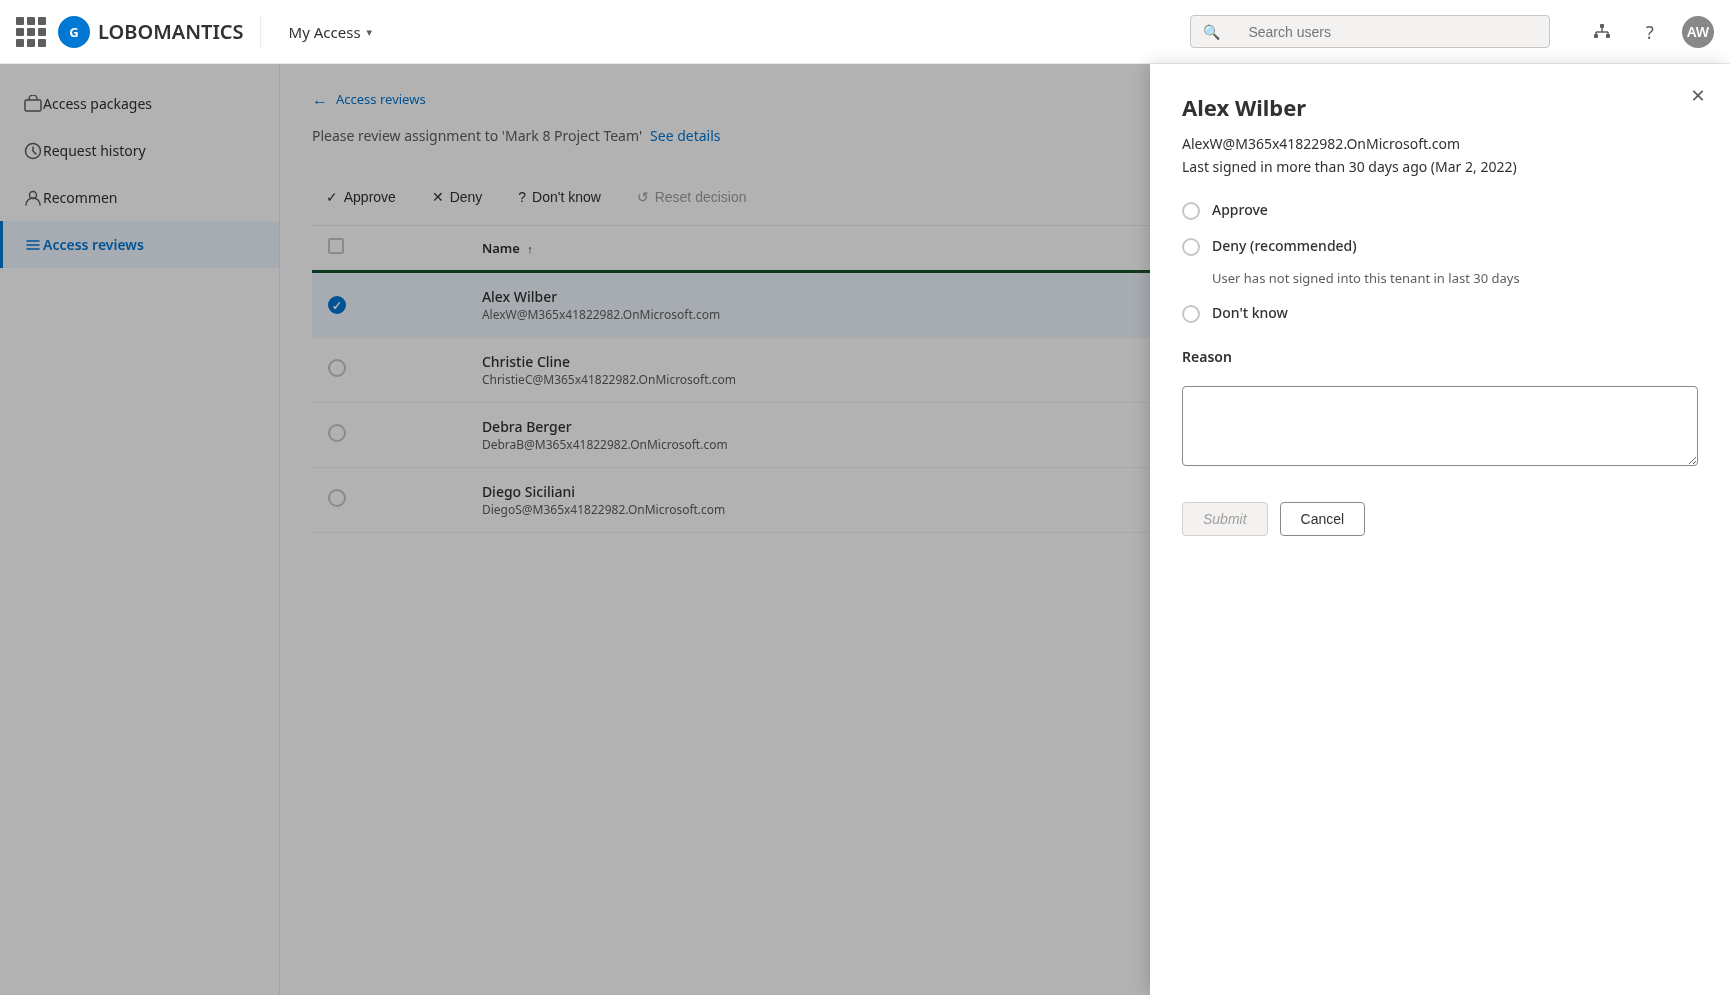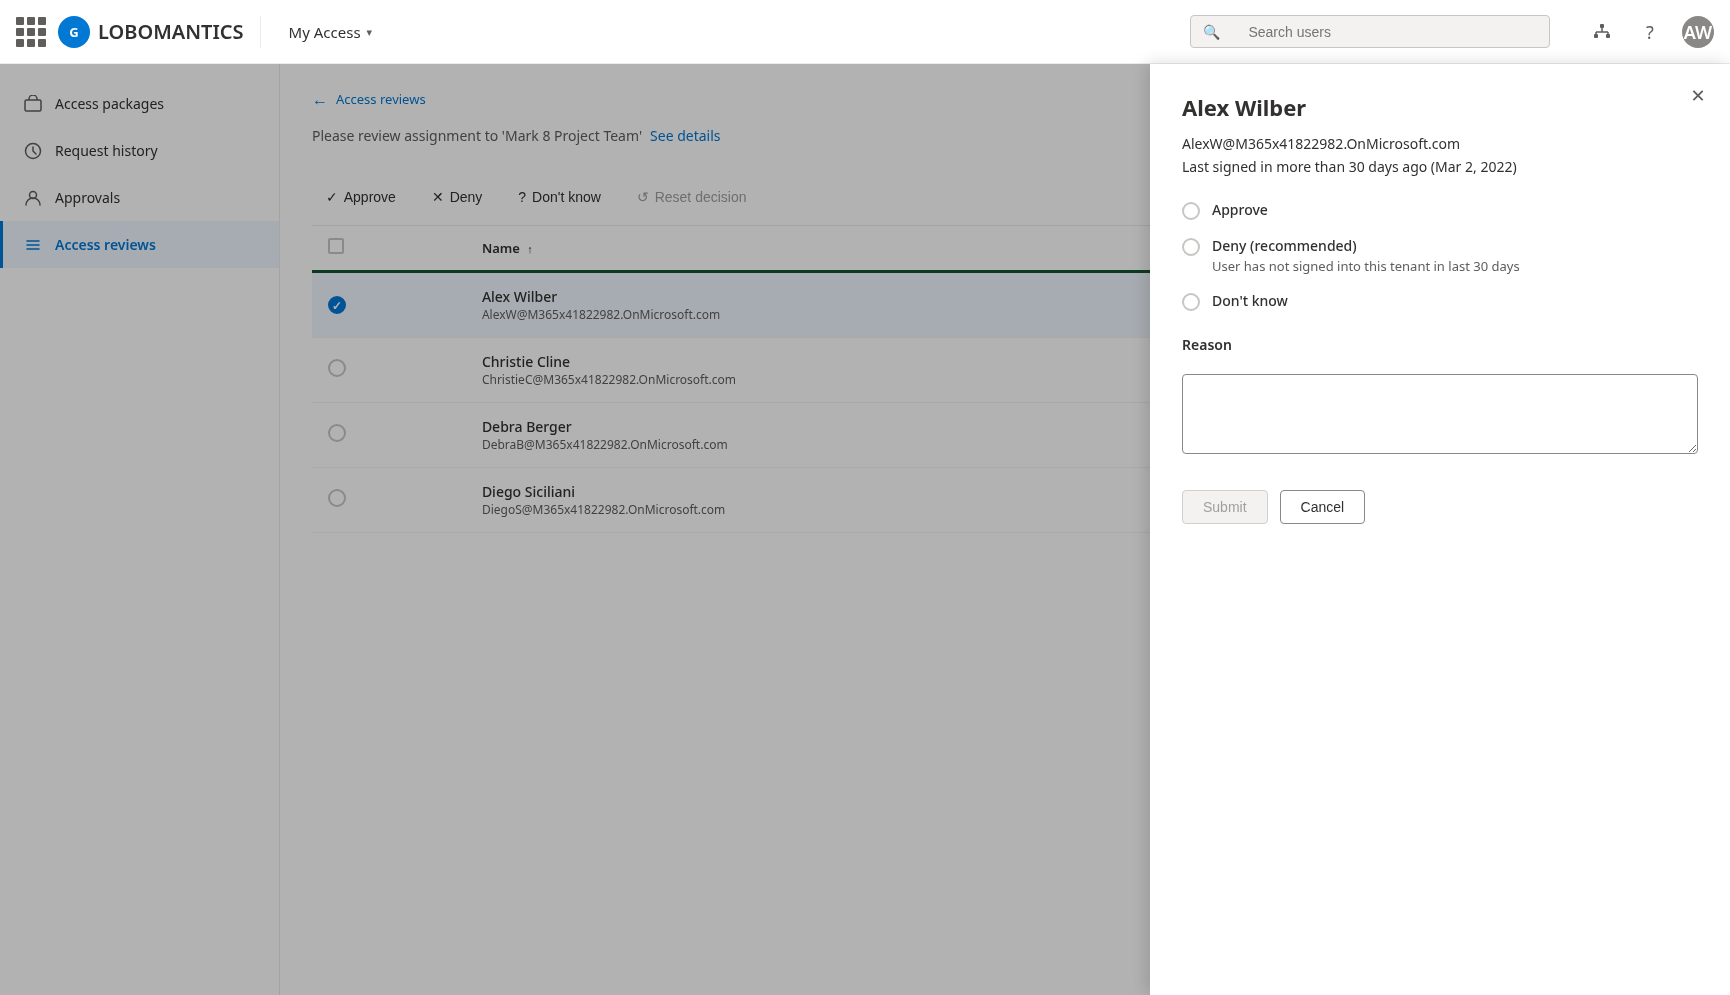--- a/index.html
+++ b/index.html
@@ -34,37 +34,37 @@
       align-items: center;
       background: #f3f2f1;
       border: 1px solid #c8c6c4;
       border-radius: 4px;
       padding: 6px 12px;
       gap: 8px;
     }
     .search-bar input { border: none; background: transparent; outline: none; font-size: 14px; width: 100%; color: #8b5cf6; margin-left: 20px; }
     .topnav-right { display: flex; align-items: center; gap: 16px; margin-left: 24px; }
     .topnav-icon { width: 32px; height: 32px; display: flex; align-items: center; justify-content: center; cursor: pointer; color: #605e5c; font-size: 18px; }
-    .avatar-placeholder { width: 32px; height: 32px; border-radius: 50%; background: #8a8886; display: flex; align-items: center; justify-content: center; color: #fff; font-size: 18px; font-weight: 600; cursor: pointer; }
+    .avatar-placeholder { width: 32px; height: 32px; border-radius: 50%; background: #8a8886; display: flex; align-items: center; justify-content: center; color: #fff; font-size: 14px; font-weight: 600; cursor: pointer; }
 
     
     .layout { display: flex; margin-top: 64px; height: calc(995px - 64px); }
 
     
     .sidebar {
       width: 280px;
       background: #fff;
       border-right: 1px solid #edebe9;
       padding-top: 16px;
       flex-shrink: 0;
     }
     .sidebar-item {
       display: flex;
       align-items: center;
-      gap: 12px;
+      gap: 0;
       padding: 14px 20px;
       cursor: pointer;
       color: #323130;
       font-size: 14px;
       border-left: 3px solid transparent;
     }
     .sidebar-item.active { color: #0078d4; border-left-color: #0078d4; background: #f0f7ff; font-weight: 600; }
     .sidebar-icon { font-size: 17px; width: 20px; display: flex; align-items: center; justify-content: center; }
 
     
@@ -174,21 +174,21 @@
       font-size: 18px; color: #605e5c;
       border-radius: 4px;
     }
     .panel-user-name { font-size: 22px; font-weight: 700; color: #323130; margin-bottom: 12px; }
     .panel-email { font-size: 14px; color: #323130; margin-bottom: 4px; }
     .panel-last-sign { font-size: 14px; color: #323130; margin-bottom: 24px; }
 
     .panel-options { display: flex; flex-direction: column; gap: 16px; margin-bottom: 24px; }
     .panel-option { display: flex; align-items: flex-start; gap: 12px; }
     .panel-option-label { font-size: 14px; color: #323130; font-weight: 500; }
-    .panel-option-hint { font-size: 13px; color: #605e5c; margin-top: 2px; }
+    .panel-option-hint { font-size: 13px; color: #605e5c; margin-top: 14px; }
 
     .panel-section-label { font-size: 14px; font-weight: 600; color: #323130; margin-bottom: 20px; }
     .panel-textarea {
       width: 100%;
       height: 80px;
       border: 1px solid #8a8886;
       border-radius: 4px;
       padding: 8px 10px;
       font-size: 14px;
       font-family: inherit;
@@ -199,20 +199,21 @@
 
     .panel-actions { display: flex; gap: 12px; margin-top: 32px; }
     .btn-submit {
       padding: 0 20px;
       background: #f3f2f1;
       color: #a19f9d;
       border: 1px solid #d2d0ce;
       border-radius: 4px;
       cursor: default;
       font-size: 14px;
+      font-style: italic;
     }
     .btn-cancel {
       padding: 8px 20px;
       background: #fff;
       color: #323130;
       border: 1px solid #8a8886;
       border-radius: 4px;
       cursor: pointer;
       font-size: 14px;
     }
@@ -286,21 +287,21 @@
       </span>
       <span>Request history</span>
     </div>
     <div class="sidebar-item">
       <span class="sidebar-icon">
         <svg width="18" height="18" viewBox="0 0 18 18" fill="none">
           <circle cx="9" cy="6" r="3.5" stroke="#605e5c" stroke-width="1.5" fill="none"></circle>
           <path d="M2 16c0-3.866 3.134-7 7-7s7 3.134 7 7" stroke="#605e5c" stroke-width="1.5" stroke-linecap="round" fill="none"></path>
         </svg>
       </span>
-      <span>Approvals</span>
+      <span>Recommen</span>
     </div>
     <div class="sidebar-item active">
       <span class="sidebar-icon">
         <svg width="18" height="18" viewBox="0 0 18 18" fill="none">
           <line x1="3" y1="5" x2="15" y2="5" stroke="#0078d4" stroke-width="1.5" stroke-linecap="round"></line>
           <line x1="3" y1="9" x2="15" y2="9" stroke="#0078d4" stroke-width="1.5" stroke-linecap="round"></line>
           <line x1="3" y1="13" x2="15" y2="13" stroke="#0078d4" stroke-width="1.5" stroke-linecap="round"></line>
         </svg>
       </span>
       <span>Access reviews</span>

